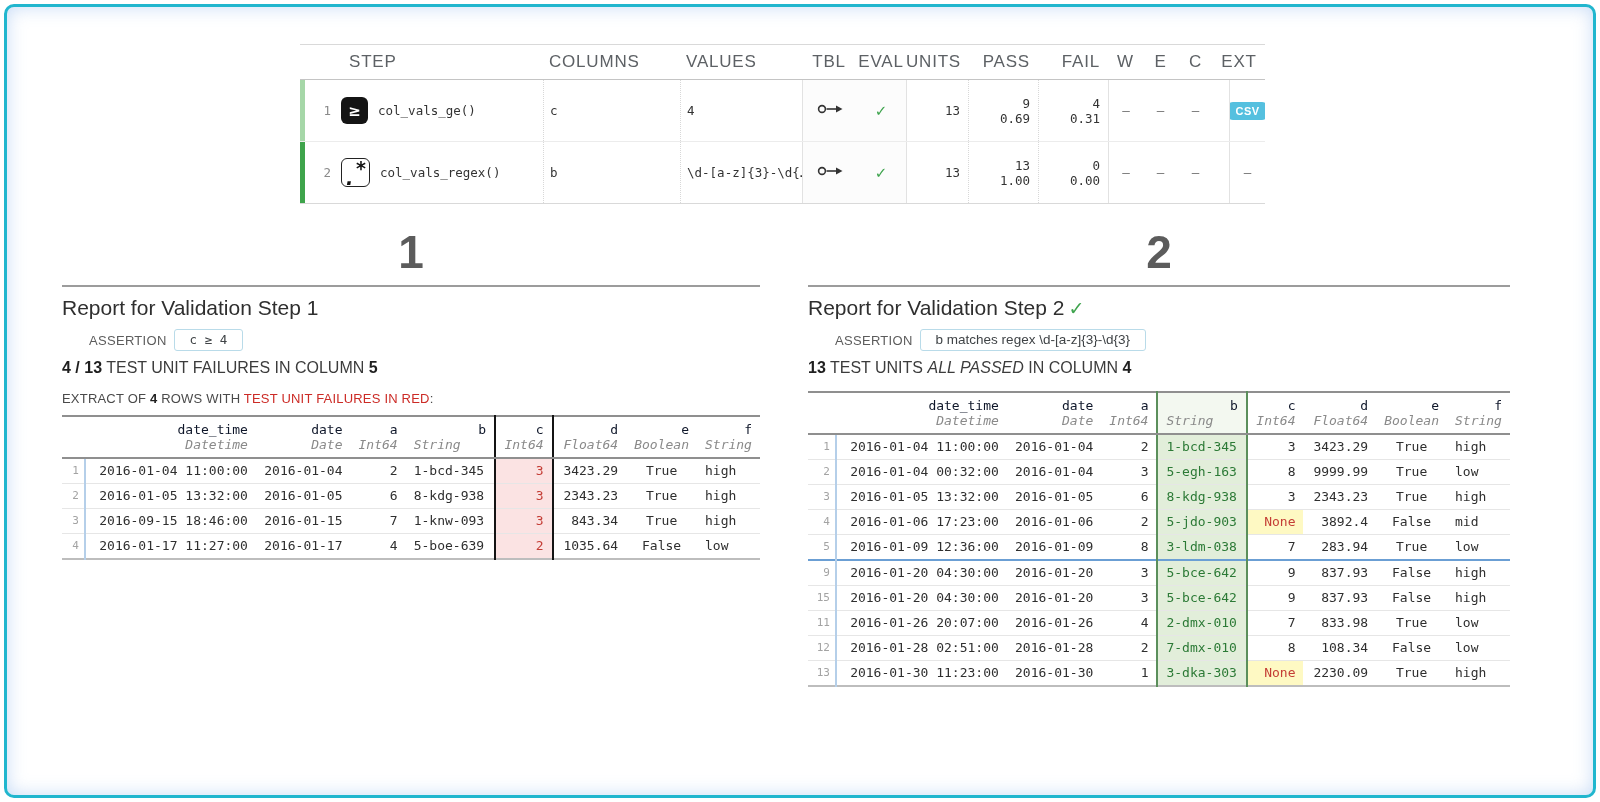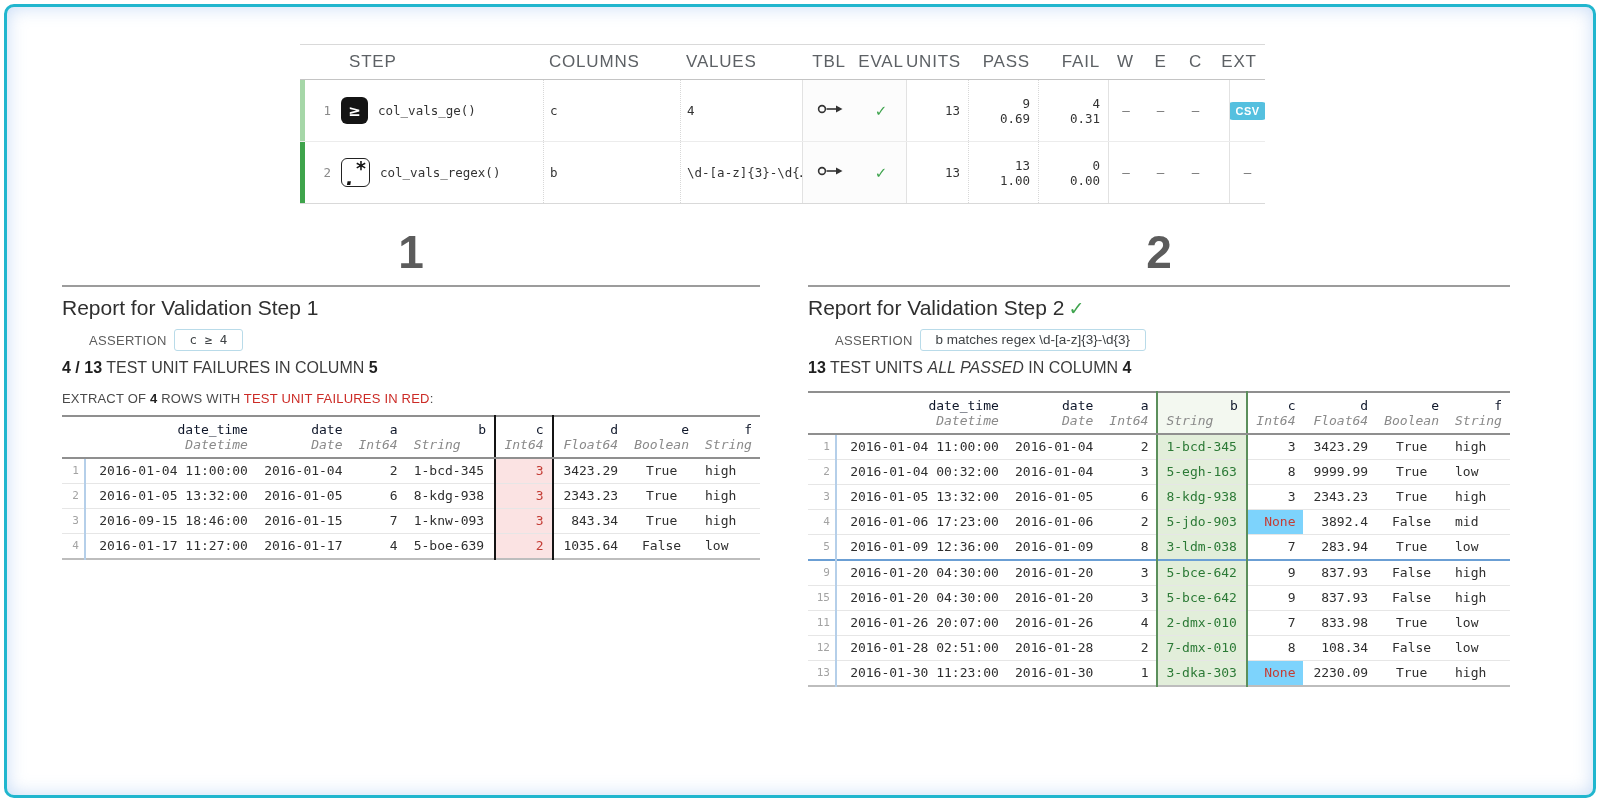--- a/index.html
+++ b/index.html
@@ -79,21 +79,21 @@
   .rpt td{padding:3px 8px;line-height:18px;border-bottom:1px solid #e6e6e6;}
   .rpt tr:last-child td{border-bottom:none;}
   .al-r{text-align:right;} .al-l{text-align:left;} .al-c{text-align:center;}
   .rpt td.rownum{color:#a3a3a3;font-size:11px;text-align:right;padding-right:5px;border-right:2px solid #b5cfe9;}
   .rpt th.rownum{border-right:none;}
   .rpt .hl-fail{border-left:2.5px solid #141414;border-right:2.5px solid #141414;}
   .rpt td.hl-fail{background:#fbe3e3;color:#c43d35;}
   .rpt .hl-pass{border-left:2px solid #5b8f5b;border-right:2px solid #5b8f5b;}
   .rpt td.hl-pass{background:#e2eeda;color:#2c7a36;}
   .rpt thead th.hl-pass{background:#f3f8f0;}
-  .rpt td.cell-none{background:#7dd3fc;color:#c43d35;}
+  .rpt td.cell-none{background:#fef9c3;color:#c43d35;}
   .rpt tr.gap-top td{border-top:2px solid #6b9fd4;}
 </style>
 </head>
 <body>
 
 <div class="frame"></div>
 
 <div class="vtable">
   <div class="vhead">
       <div></div>

